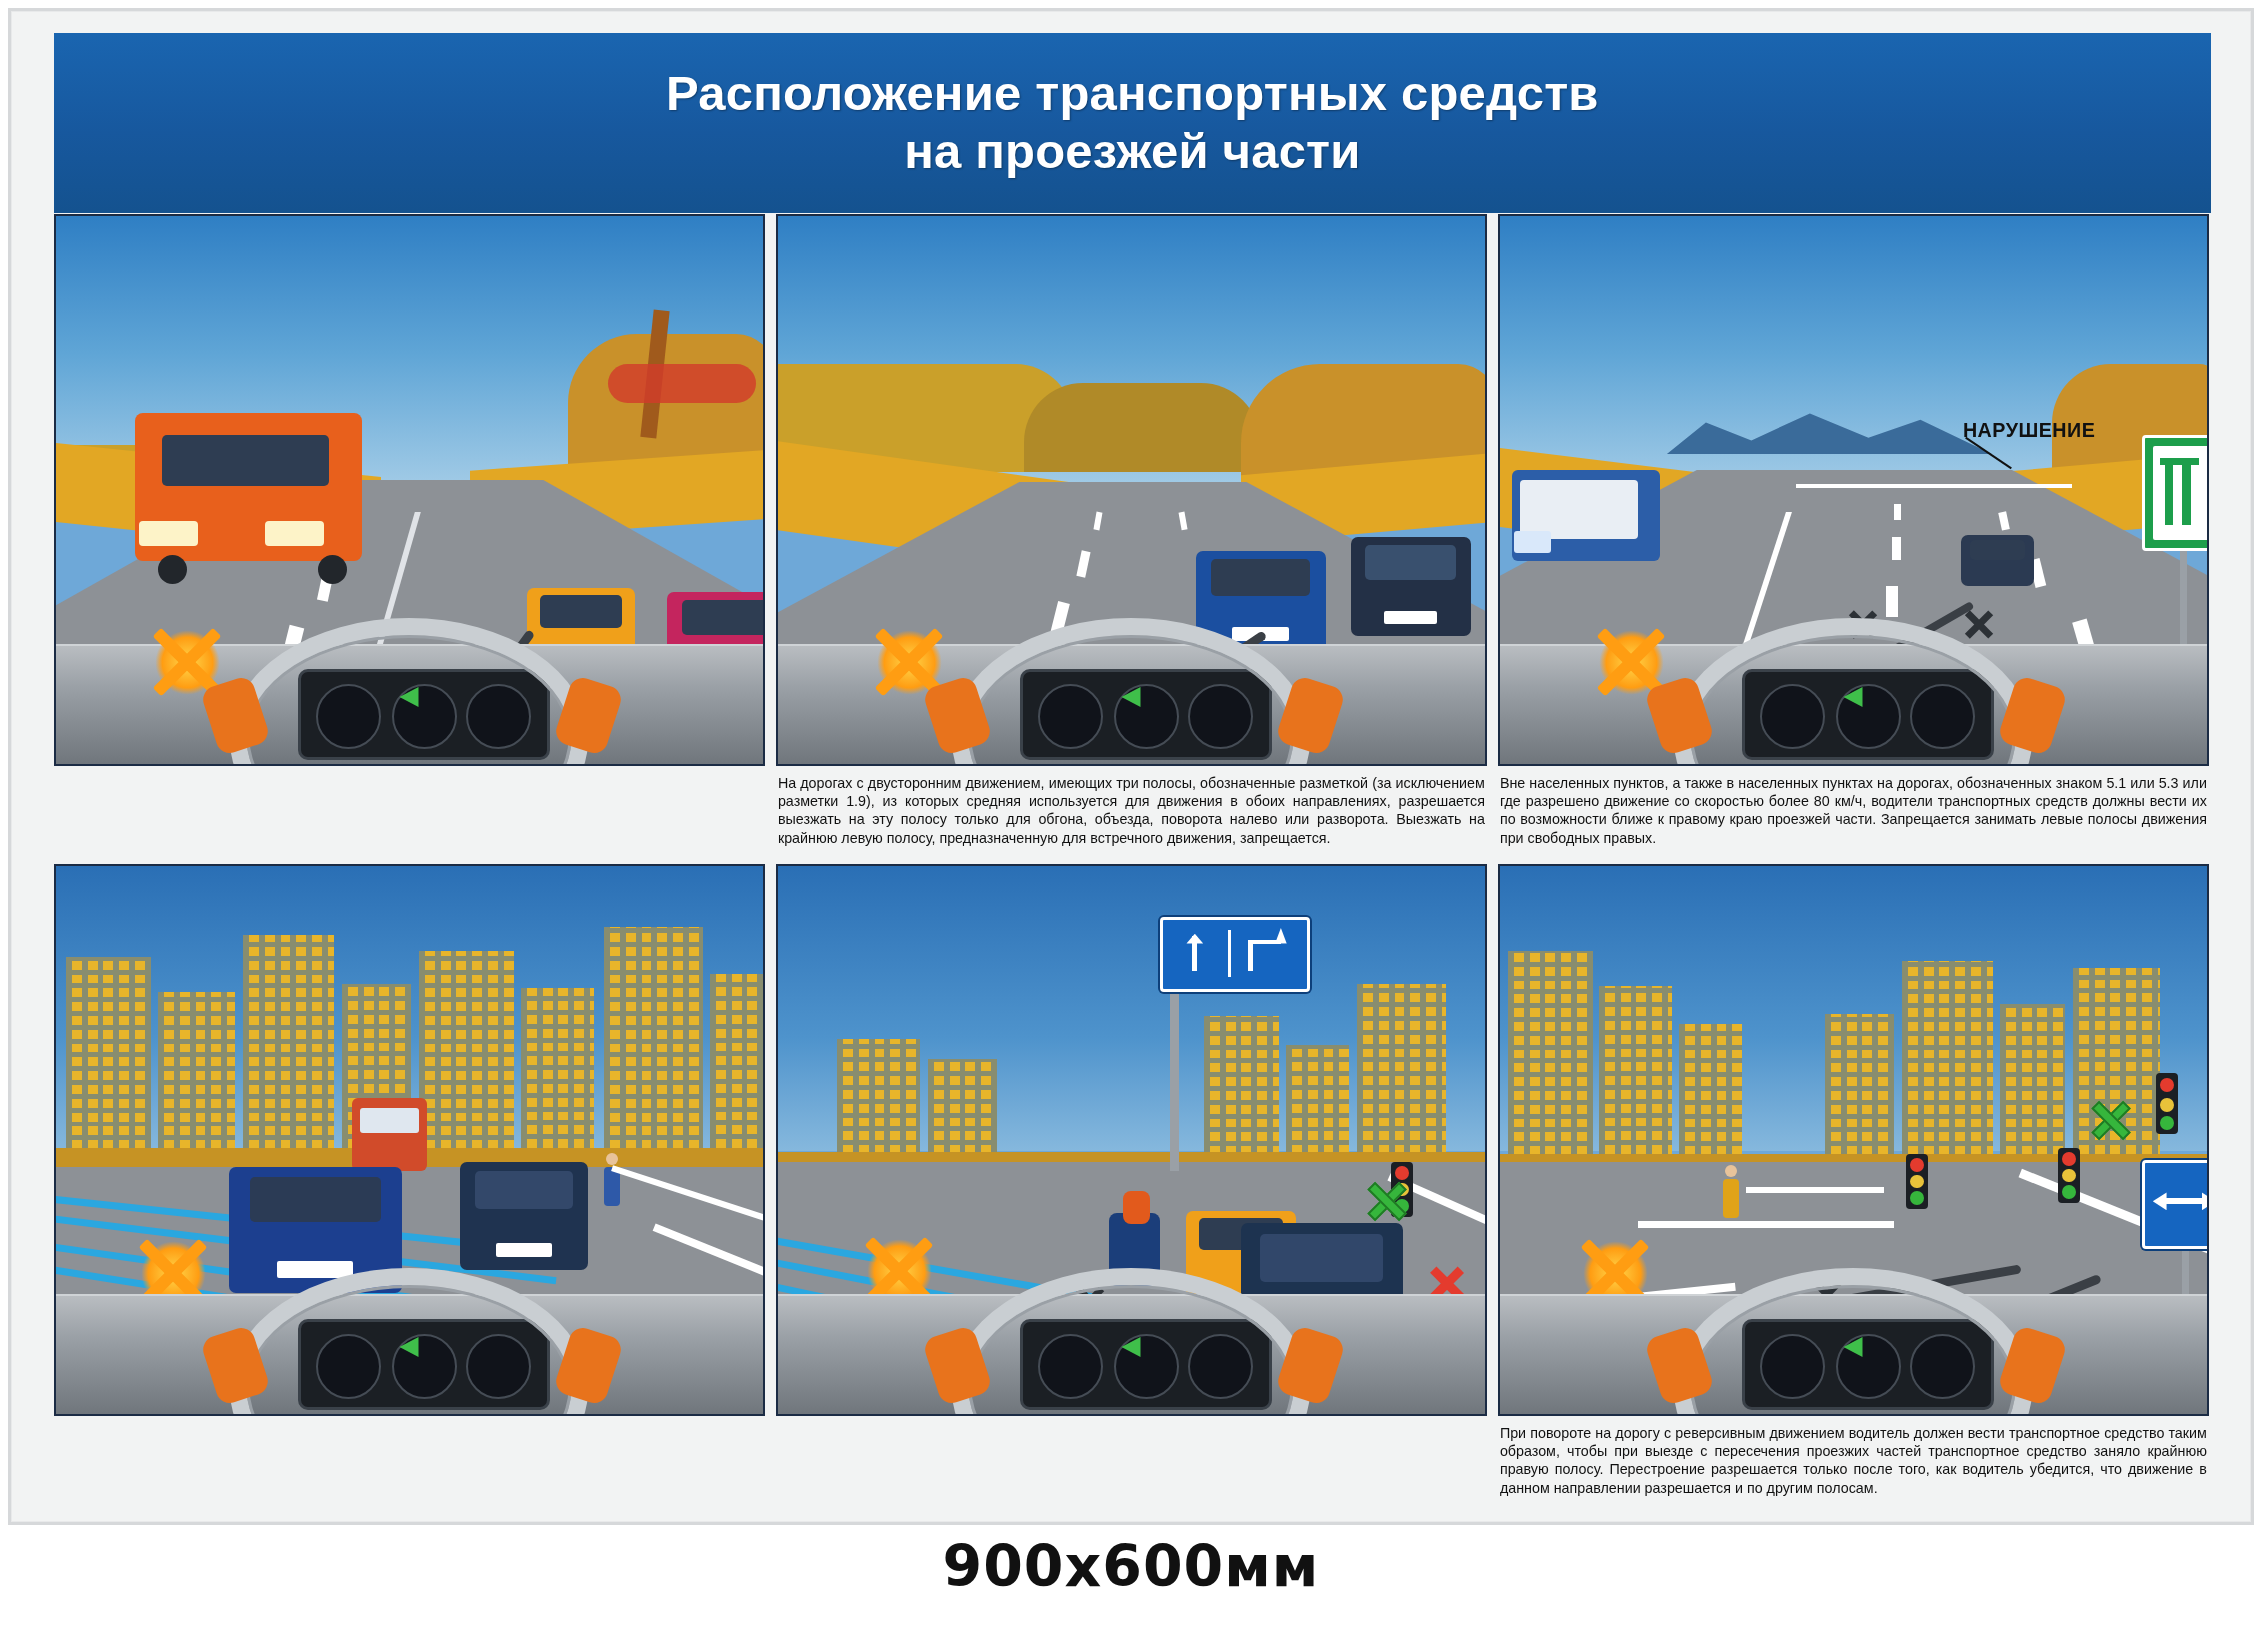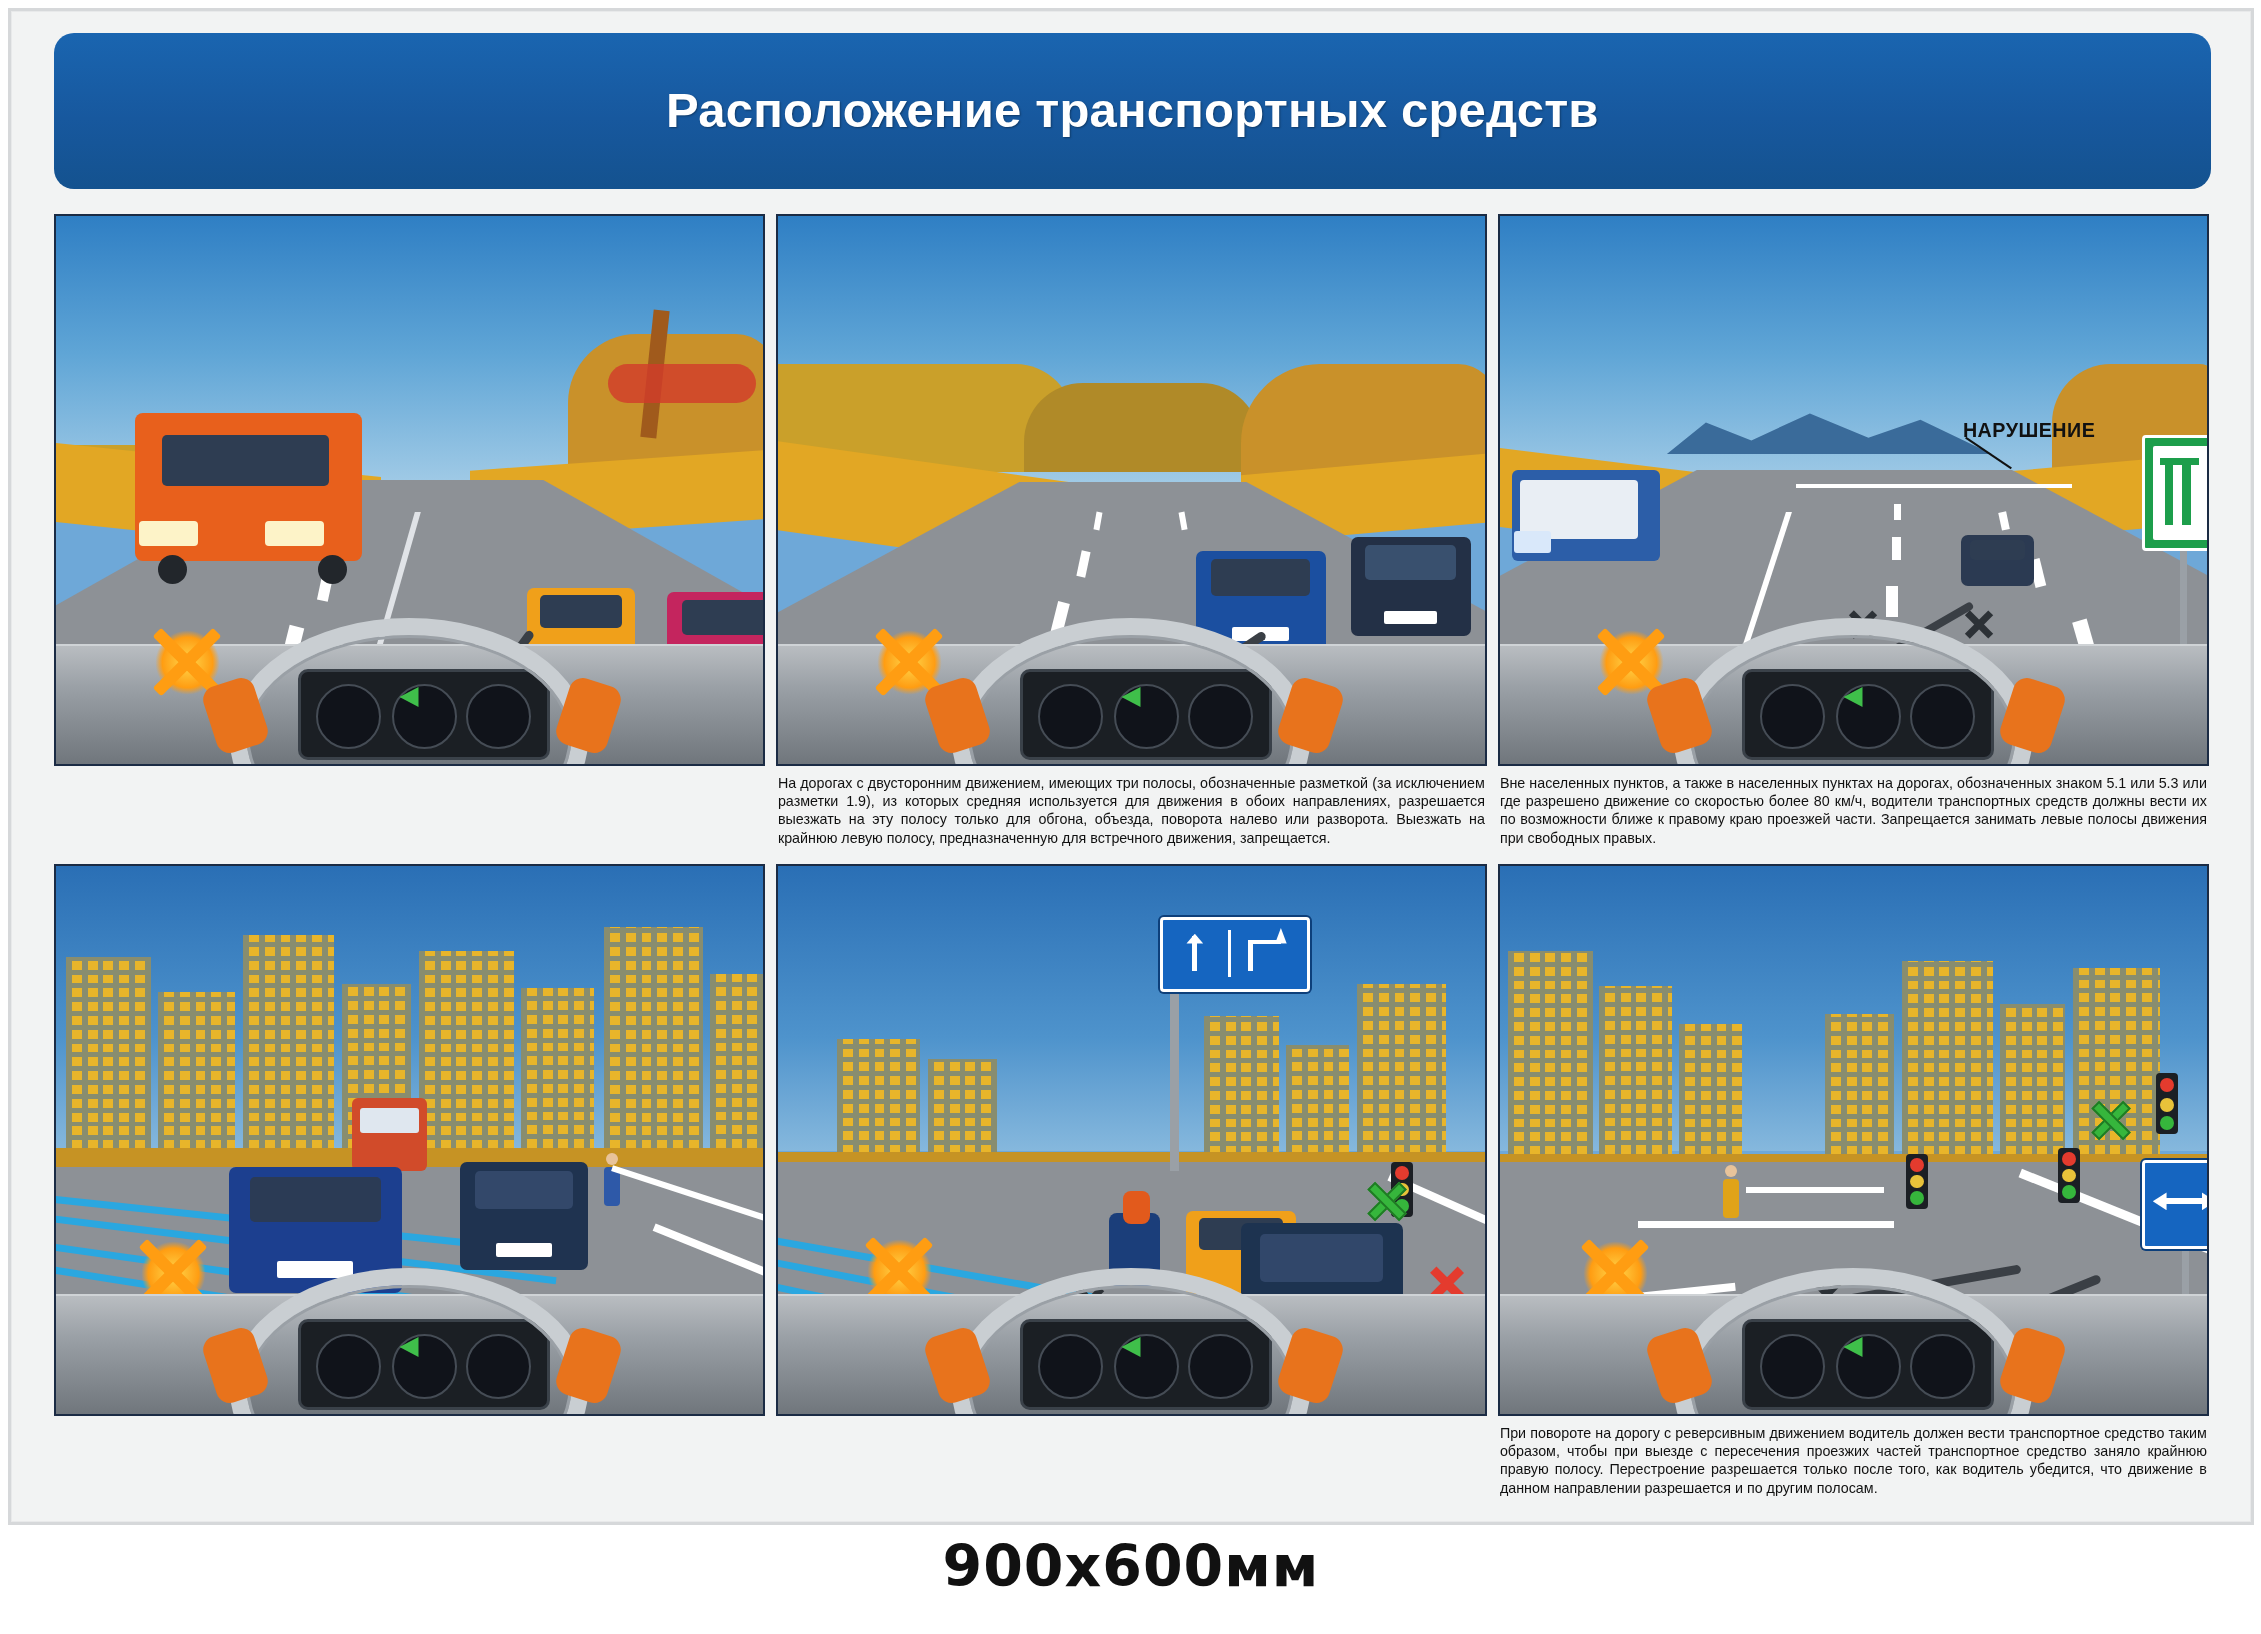--- a/index.html
+++ b/index.html
@@ -29,27 +29,26 @@
     background: #f2f3f3;
     border: 3px solid #d6d8da;
     box-sizing: border-box;
     box-shadow: 0 0 0 1px #e8e9ea inset;
   }
   .title-bar {
     position: absolute;
     left: 43px;
     top: 21.7px;
     width: 2157px;
-    height: 156px;
+    height: 180px;
     background: linear-gradient(180deg, #1a65b0 0%, #17589e 55%, #14528f 100%);
     display: flex;
     align-items: center;
     justify-content: center;
     text-align: center;
-    border-radius: 20px;
   }
   .title-bar h1 {
     margin: 0;
     color: #ffffff;
     font-size: 49px;
     line-height: 1.18;
     font-weight: bold;
     letter-spacing: 0.2px;
     text-shadow: 1px 1px 2px rgba(0,0,0,.35);
   }
@@ -209,20 +208,21 @@
 </head>
 <body>
 
 <div class="poster">
 
   <div class="board">
 
     <div class="title-bar">
       <h1>
         <span>Расположение транспортных средств</span><br>
+        <span>на проезжей части</span>
       </h1>
     </div>
 
     <div class="grid">
 
       <div class="cell">
         <div class="illus">
           <div class="sky country"></div>
 
           <div class="treeline" style="left:0;top:229px;width:296px;height:25.6px;background:#caa02a;"></div>

